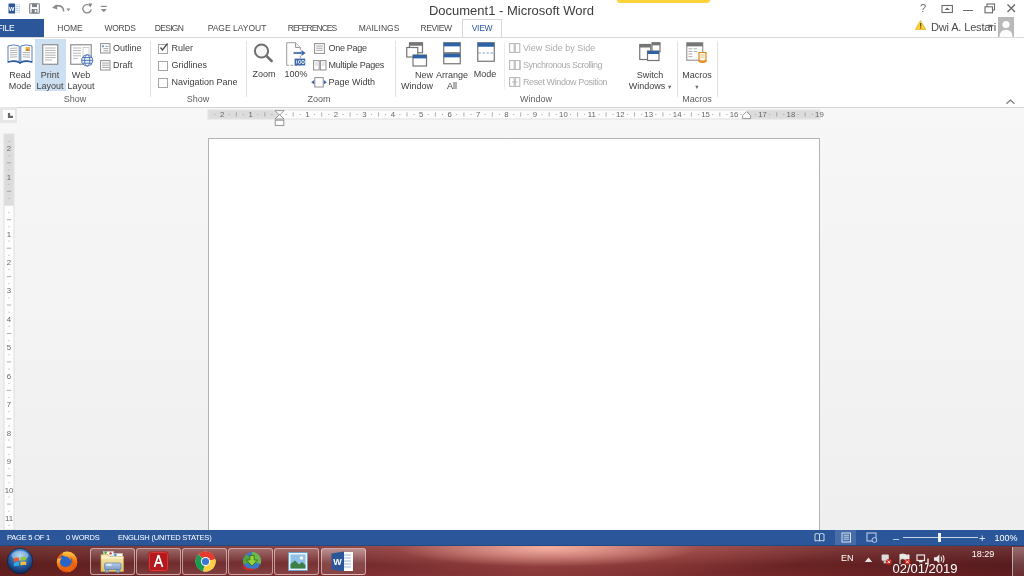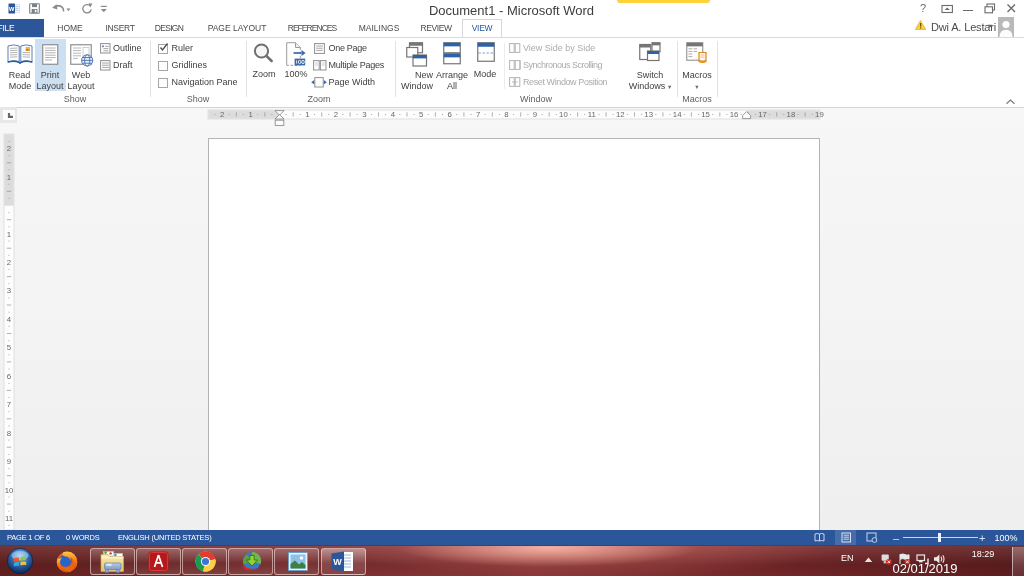--- a/index.html
+++ b/index.html
@@ -55,21 +55,21 @@
   </svg>
 <svg style="position:absolute;left:998px;top:17px" width="16" height="20" viewBox="0 0 16 20">
     <rect x="0" y="0" width="16" height="20" fill="#b9b9b9"></rect>
     <circle cx="8" cy="7.5" r="3.6" fill="#fdfdfd"></circle>
     <path d="M1.5 20 Q1.8 12.8 8 12.8 Q14.2 12.8 14.5 20 Z" fill="#fdfdfd"></path>
   </svg>
 <div style="position:absolute;left:0;top:37px;width:1024px;height:1px;background:#dadada"></div>
 <div style="position:absolute;left:0;top:19px;width:44px;height:18px;background:#2b579a"></div>
 <div class="t tab c" style="left:6px;top:23.5px;color:#fff;letter-spacing:-0.3px">FILE</div>
 <div class="t tab c" style="left:70px;top:23.5px;letter-spacing:0px">HOME</div>
-<div class="t tab c" style="left:120px;top:23.5px;letter-spacing:-0.3px">INSERT</div>
+<div class="t tab c" style="left:120px;top:23.5px;letter-spacing:-0.3px">WORDS</div>
 <div class="t tab c" style="left:169px;top:23.5px;letter-spacing:-0.7px">DESIGN</div>
 <div class="t tab c" style="left:237px;top:23.5px;letter-spacing:0px">PAGE LAYOUT</div>
 <div class="t tab c" style="left:312px;top:23.5px;letter-spacing:-0.95px">REFERENCES</div>
 <div class="t tab c" style="left:379px;top:23.5px;letter-spacing:0px">MAILINGS</div>
 <div class="t tab c" style="left:436px;top:23.5px;letter-spacing:-0.4px">REVIEW</div>
 <div style="position:absolute;left:462px;top:19px;width:40px;height:18px;background:#fff;border:1px solid #d8d8d8;border-bottom:none;box-sizing:border-box"></div>
 <div class="t tab c" style="left:482px;top:23.5px;color:#2b579a;letter-spacing:-0.3px">VIEW</div>
 <div style="position:absolute;left:0;top:107px;width:1024px;height:1px;background:#d4d4d4"></div>
 <div class="sep" style="left:150px;top:41px;height:56px"></div>
 <div class="sep" style="left:246px;top:41px;height:56px"></div>
@@ -134,21 +134,21 @@
 <div class="t rl" style="left:113px;top:44px">Outline</div>
 <svg style="position:absolute;left:100px;top:60px" width="11" height="11" viewBox="0 0 11 11">
     <rect x="0.6" y="0.6" width="9.4" height="9.4" fill="#fff" stroke="#8f8f8f" stroke-width="1"></rect>
     <g stroke="#9a9a9a" stroke-width="0.9">
       <line x1="2" y1="3" x2="9" y2="3"></line>
       <line x1="2" y1="5.2" x2="9" y2="5.2"></line>
       <line x1="2" y1="7.4" x2="9" y2="7.4"></line>
     </g>
   </svg>
 <div class="t rl" style="left:113px;top:61px">Draft</div>
-<div class="t rl c b2" style="left:20px;">Read<br>Mode</div>
+<div class="t rl c b2" style="left:20px;text-align:center">Read<br>Mode</div>
 <div class="t rl c b2" style="left:50px;text-align:center">Print<br>Layout</div>
 <div class="t rl c b2" style="left:81px;text-align:center">Web<br>Layout</div>
 <div style="position:absolute;left:158px;top:43.5px;width:8px;height:8px;background:#fdfdfd;border:1px solid #a6a6a6"></div>
 <svg style="position:absolute;left:158px;top:42px" width="12" height="11" viewBox="0 0 12 11">
     <path d="M2.5 5.5 L4.5 8 L9.5 1.5" fill="none" stroke="#4a4a4a" stroke-width="1.3"></path>
   </svg>
 <div class="t rl" style="left:171.5px;top:44.0px">Ruler</div>
 <div style="position:absolute;left:158px;top:60.5px;width:8px;height:8px;background:#fdfdfd;border:1px solid #a6a6a6"></div>
 <div class="t rl" style="left:171.5px;top:61.0px">Gridlines</div>
 <div style="position:absolute;left:158px;top:77.5px;width:8px;height:8px;background:#fdfdfd;border:1px solid #a6a6a6"></div>
@@ -423,21 +423,21 @@
     <line x1="6.8" y1="347.7" x2="11.2" y2="347.7" stroke="#909090" stroke-width="0.7"></line>
     <rect x="8.5" y="354.3" width="1" height="1" fill="#a6a6a6"></rect>
     <text x="9" y="364.5" font-size="7.8" fill="#686868" text-anchor="middle">10</text>
     <rect x="8.5" y="368.5" width="1" height="1" fill="#a6a6a6"></rect>
     <line x1="6.8" y1="376.1" x2="11.2" y2="376.1" stroke="#909090" stroke-width="0.7"></line>
     <rect x="8.5" y="382.7" width="1" height="1" fill="#a6a6a6"></rect>
     <text x="9" y="392.9" font-size="7.8" fill="#686868" text-anchor="middle">11</text>
     <rect x="8.5" y="396.9" width="1" height="1" fill="#a6a6a6"></rect>
   </svg>
 <div style="position:absolute;left:0;top:530px;width:1024px;height:15px;background:#2b579a"></div>
-<div class="t sb" style="left:7px;top:534px">PAGE 1 OF 6</div>
+<div class="t sb" style="left:7px;top:534px">PAGE 5 OF 1</div>
 <div class="t sb" style="left:66px;top:534px">0 WORDS</div>
 <div class="t sb" style="left:118px;top:534px">ENGLISH (UNITED STATES)</div>
 <svg style="position:absolute;left:814px;top:532px" width="11" height="11" viewBox="0 0 11 11">
     <path d="M1 2 Q3.2 1 5.5 2 Q7.8 1 10 2 L10 9 Q7.8 8 5.5 9 Q3.2 8 1 9 Z M5.5 2 L5.5 9" fill="none" stroke="#c9d6ea" stroke-width="1"></path>
   </svg>
 <div style="position:absolute;left:835px;top:530px;width:21px;height:15px;background:#466ca9"></div>
 <svg style="position:absolute;left:841px;top:532px" width="11" height="11" viewBox="0 0 11 11">
     <rect x="1" y="1" width="8.5" height="9" fill="none" stroke="#dbe4f2" stroke-width="1"></rect>
     <g stroke="#dbe4f2" stroke-width="0.9">
       <line x1="2.6" y1="3.2" x2="8" y2="3.2"></line>

